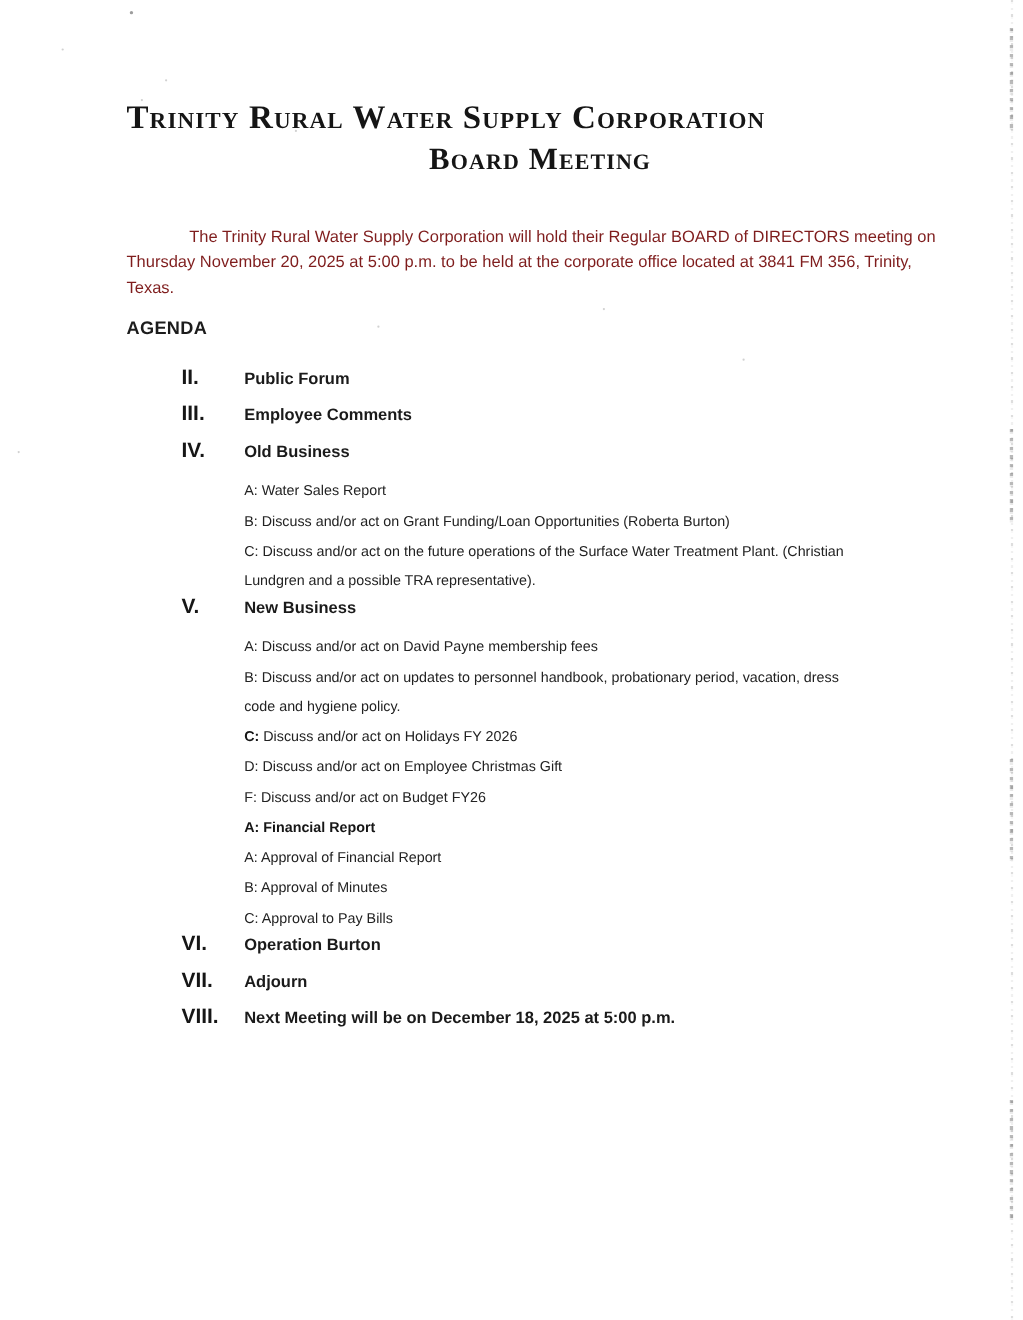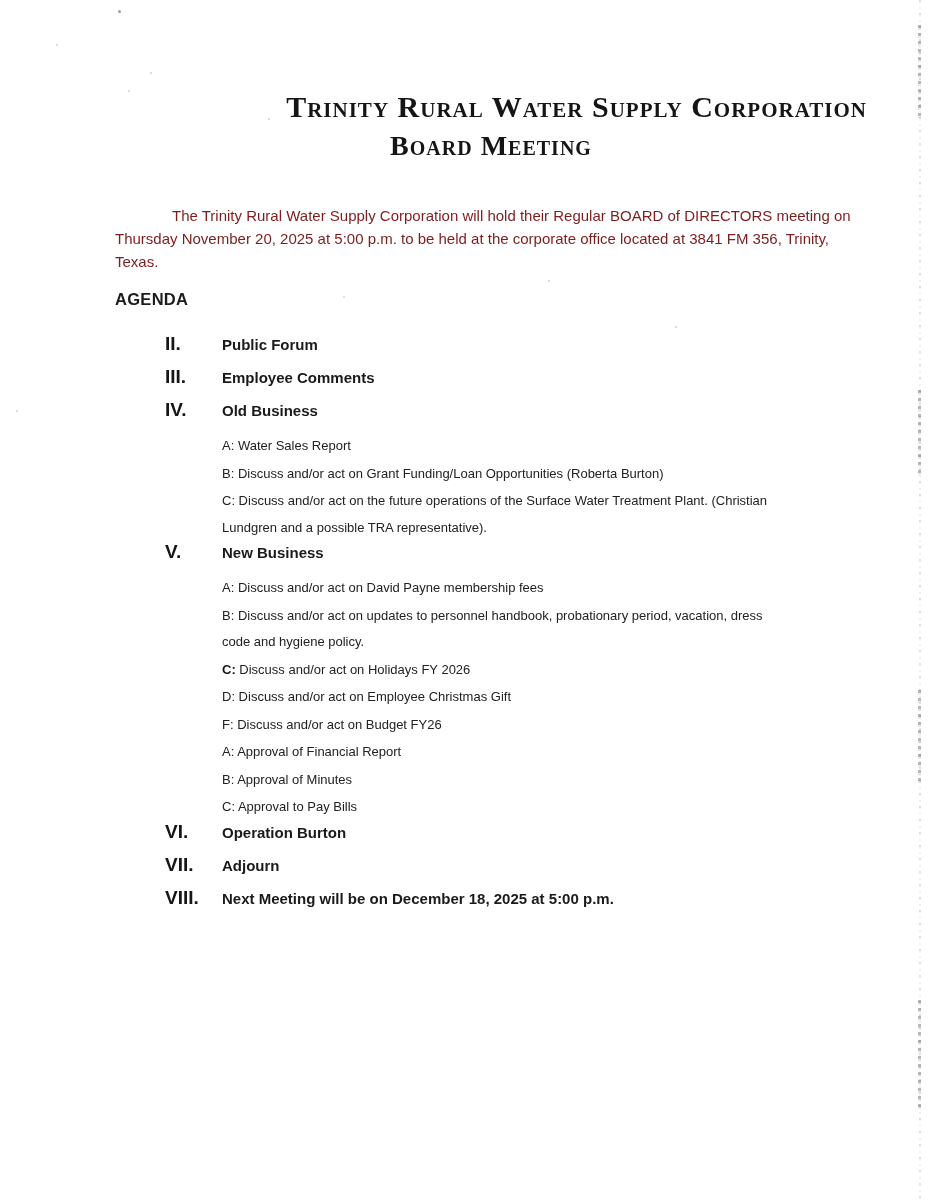--- a/index.html
+++ b/index.html
@@ -12,21 +12,21 @@
     overflow: hidden;
   }
   .page {
     position: absolute;
     left: 115px; top: 0;
     width: 752px; height: 1200px;
   }
   
   .org-name {
     margin-top: 90px;
-    text-align: right;
+    text-align: left;
     font-family: "Liberation Serif", serif;
     font-variant: small-caps;
     font-weight: 700;
     font-size: 30px;
     letter-spacing: 1px;
     color: #151515;
   }
   .doc-type {
     margin-top: 6px;
     text-align: center;
@@ -152,20 +152,23 @@
       </div>
       <div class="agenda-subitem">
         <div class="subline"><b>C:</b> Discuss and/or act on Holidays FY 2026</div>
       </div>
       <div class="agenda-subitem">
         <div class="subline">D: Discuss and/or act on Employee Christmas Gift</div>
       </div>
       <div class="agenda-subitem">
         <div class="subline">F: Discuss and/or act on Budget FY26</div>
       </div>
+      <div class="agenda-subitem bold">
+        <div class="subline">A: Financial Report</div>
+      </div>
       <div class="agenda-subitem">
         <div class="subline">A: Approval of Financial Report</div>
       </div>
       <div class="agenda-subitem">
         <div class="subline">B: Approval of Minutes</div>
       </div>
       <div class="agenda-subitem">
         <div class="subline">C: Approval to Pay Bills</div>
       </div>
       <div class="agenda-item"><span class="numeral">VI.</span><span class="label">Operation Burton</span></div>

